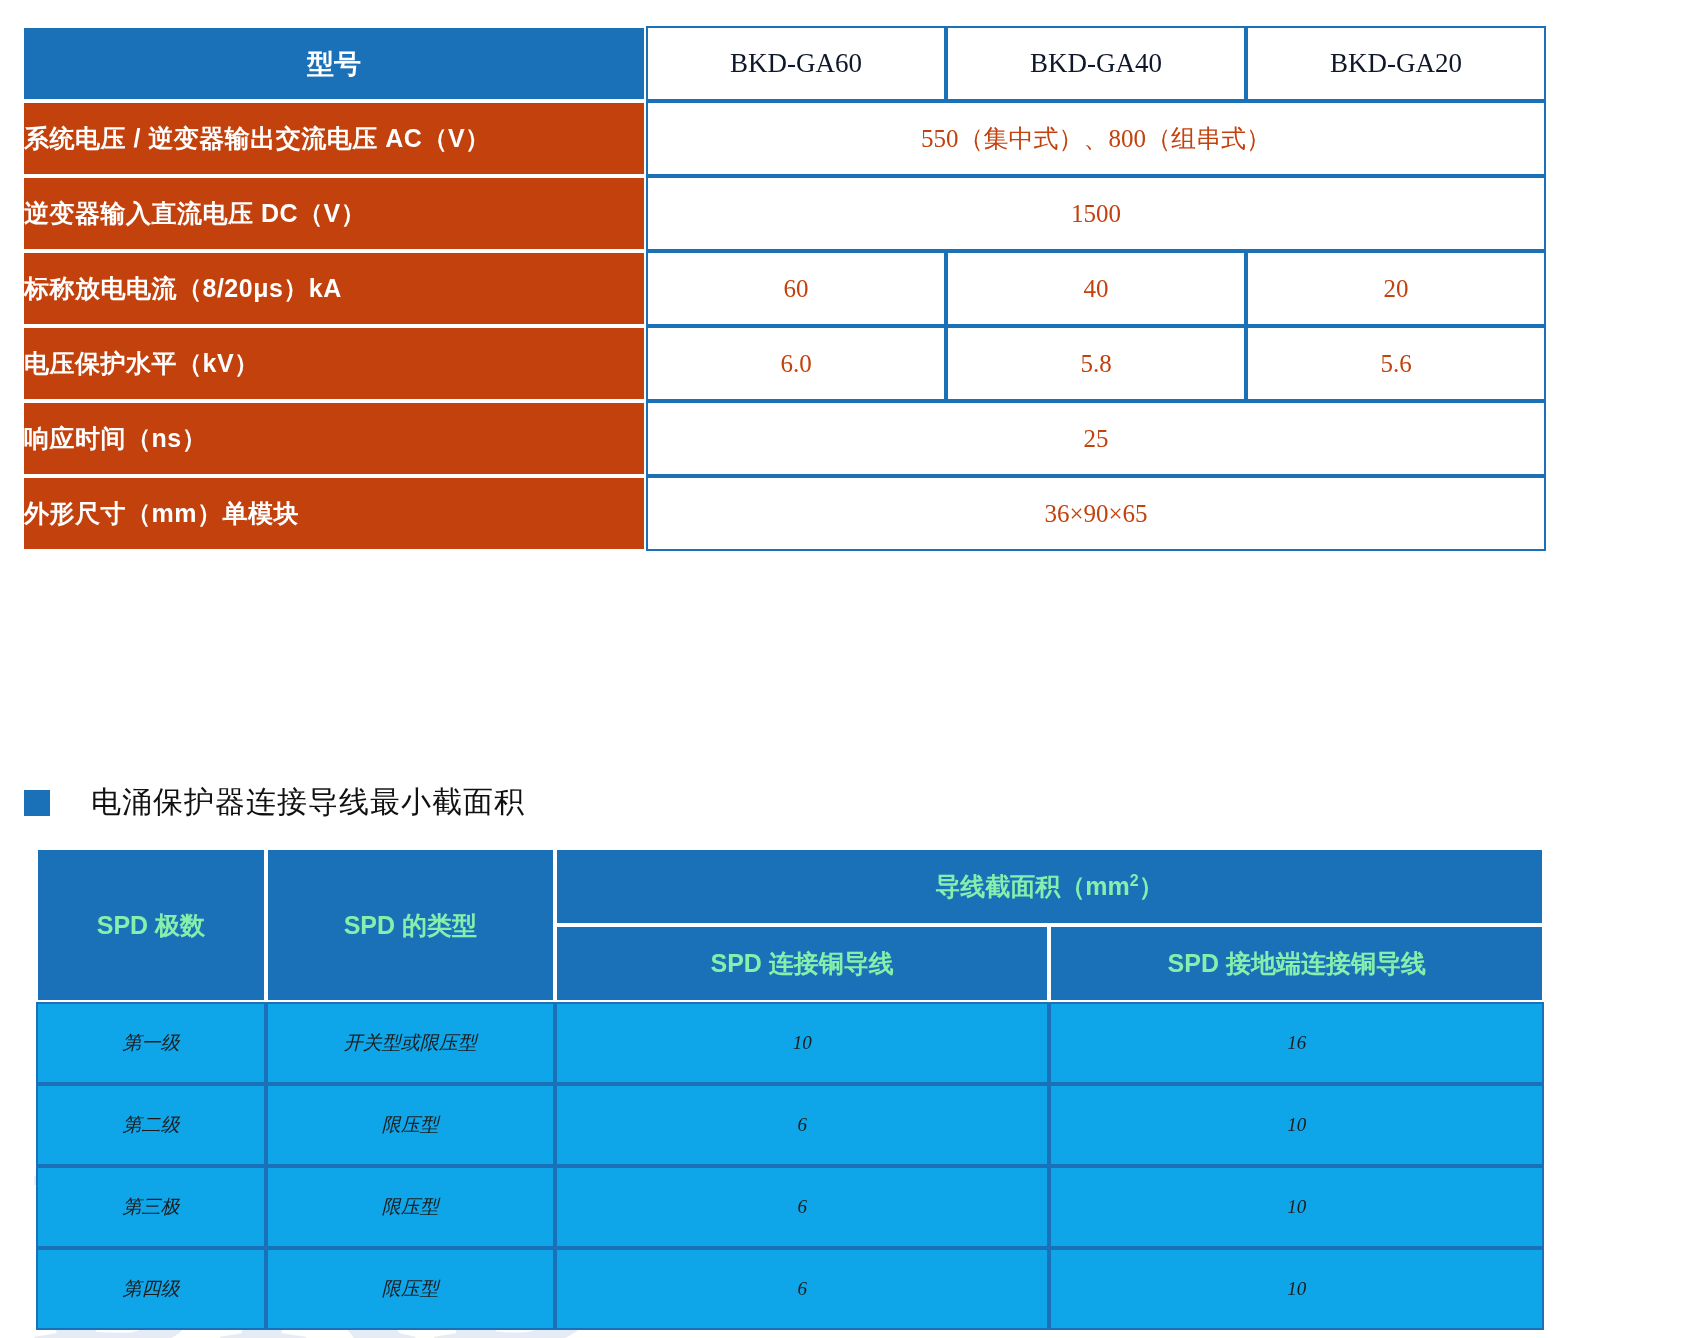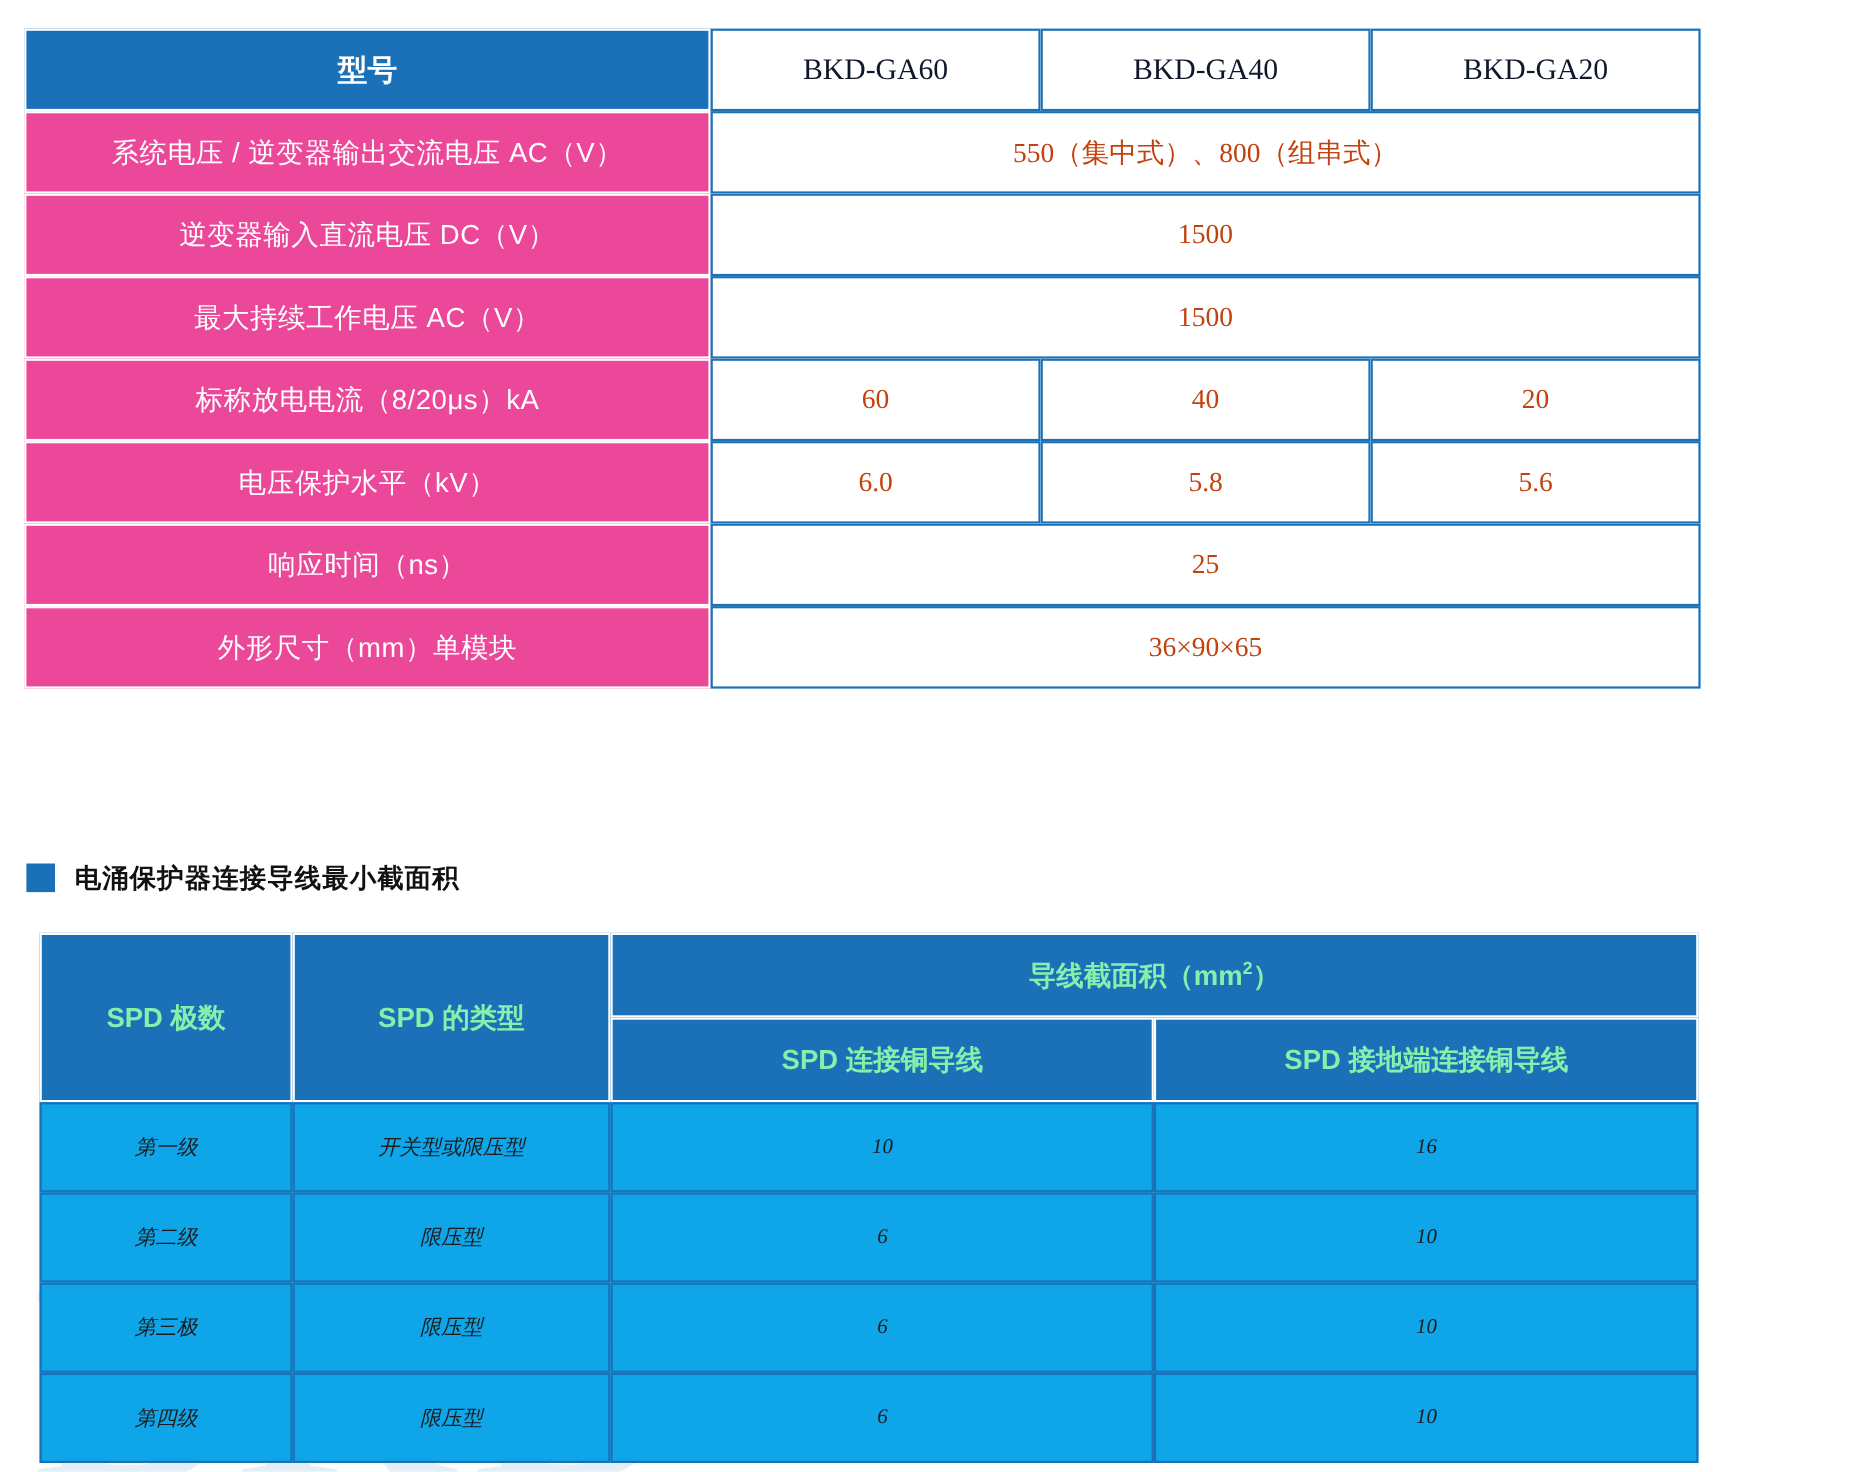--- a/index.html
+++ b/index.html
@@ -46,25 +46,25 @@
     border-spacing: 0;
     z-index: 2;
   }
   .tbl1 td {
     border: 2px solid #ffffff;
     padding: 0;
     height: 71px;
     vertical-align: middle;
   }
   .tbl1 .lbl {
-    background: #ec4899;
+    background: #c2410c;
     color: #ffffff;
-    font-weight: normal;
+    font-weight: bold;
     font-size: 25px;
-    text-align: center;
+    text-align: left;
     width: 620px;
     letter-spacing: .5px;
   }
   .tbl1 .val {
     background: #ffffff;
     color: #c2410c;
     font-size: 25px;
     text-align: center;
     font-family: "Liberation Serif", serif;
     border: 2px solid #1a71b8;
@@ -94,24 +94,25 @@
     align-items: center;
     z-index: 2;
   }
   .section-head .marker {
     width: 26px;
     height: 26px;
     background: #1a71b8;
     margin-right: 18px;
   }
   .section-head .title {
-    font-size: 24px;
-    font-weight: bold;
+    font-size: 30px;
+    font-weight: normal;
     color: #111111;
     letter-spacing: 1px;
+    margin-left: 23px;
   }
 
   
   .tbl2 {
     position: absolute;
     left: 36px;
     top: 848px;
     width: 1508px;
     border-collapse: separate;
     border-spacing: 0;
@@ -161,24 +162,20 @@
       <tr>
         <td class="lbl">系统电压 / 逆变器输出交流电压 AC（V）</td>
         <td class="val" colspan="3">550（集中式）、800（组串式）</td>
       </tr>
 
       <tr>
         <td class="lbl">逆变器输入直流电压 DC（V）</td>
         <td class="val" colspan="3">1500</td>
       </tr>
 
-      <tr>
-        <td class="lbl">最大持续工作电压 AC（V）</td>
-        <td class="val" colspan="3">1500</td>
-      </tr>
 
       <tr>
         <td class="lbl">标称放电电流（8/20μs）kA</td>
         <td class="val">60</td>
         <td class="val">40</td>
         <td class="val">20</td>
       </tr>
 
 
       <tr>

